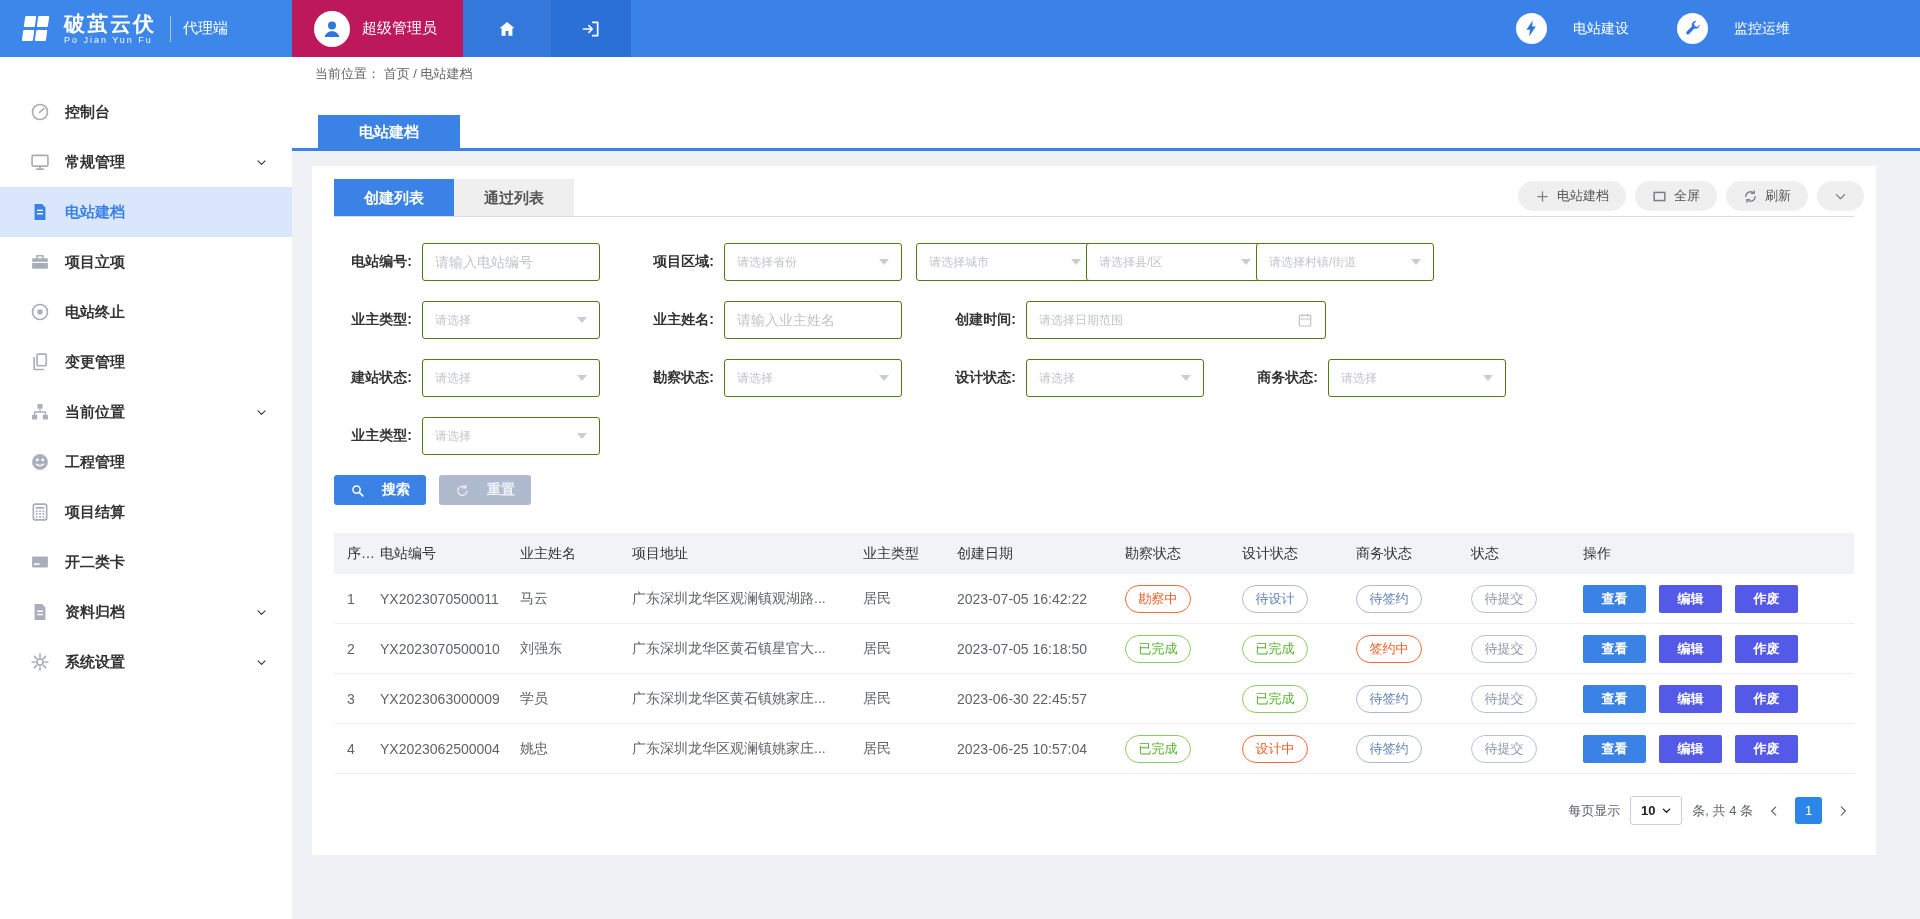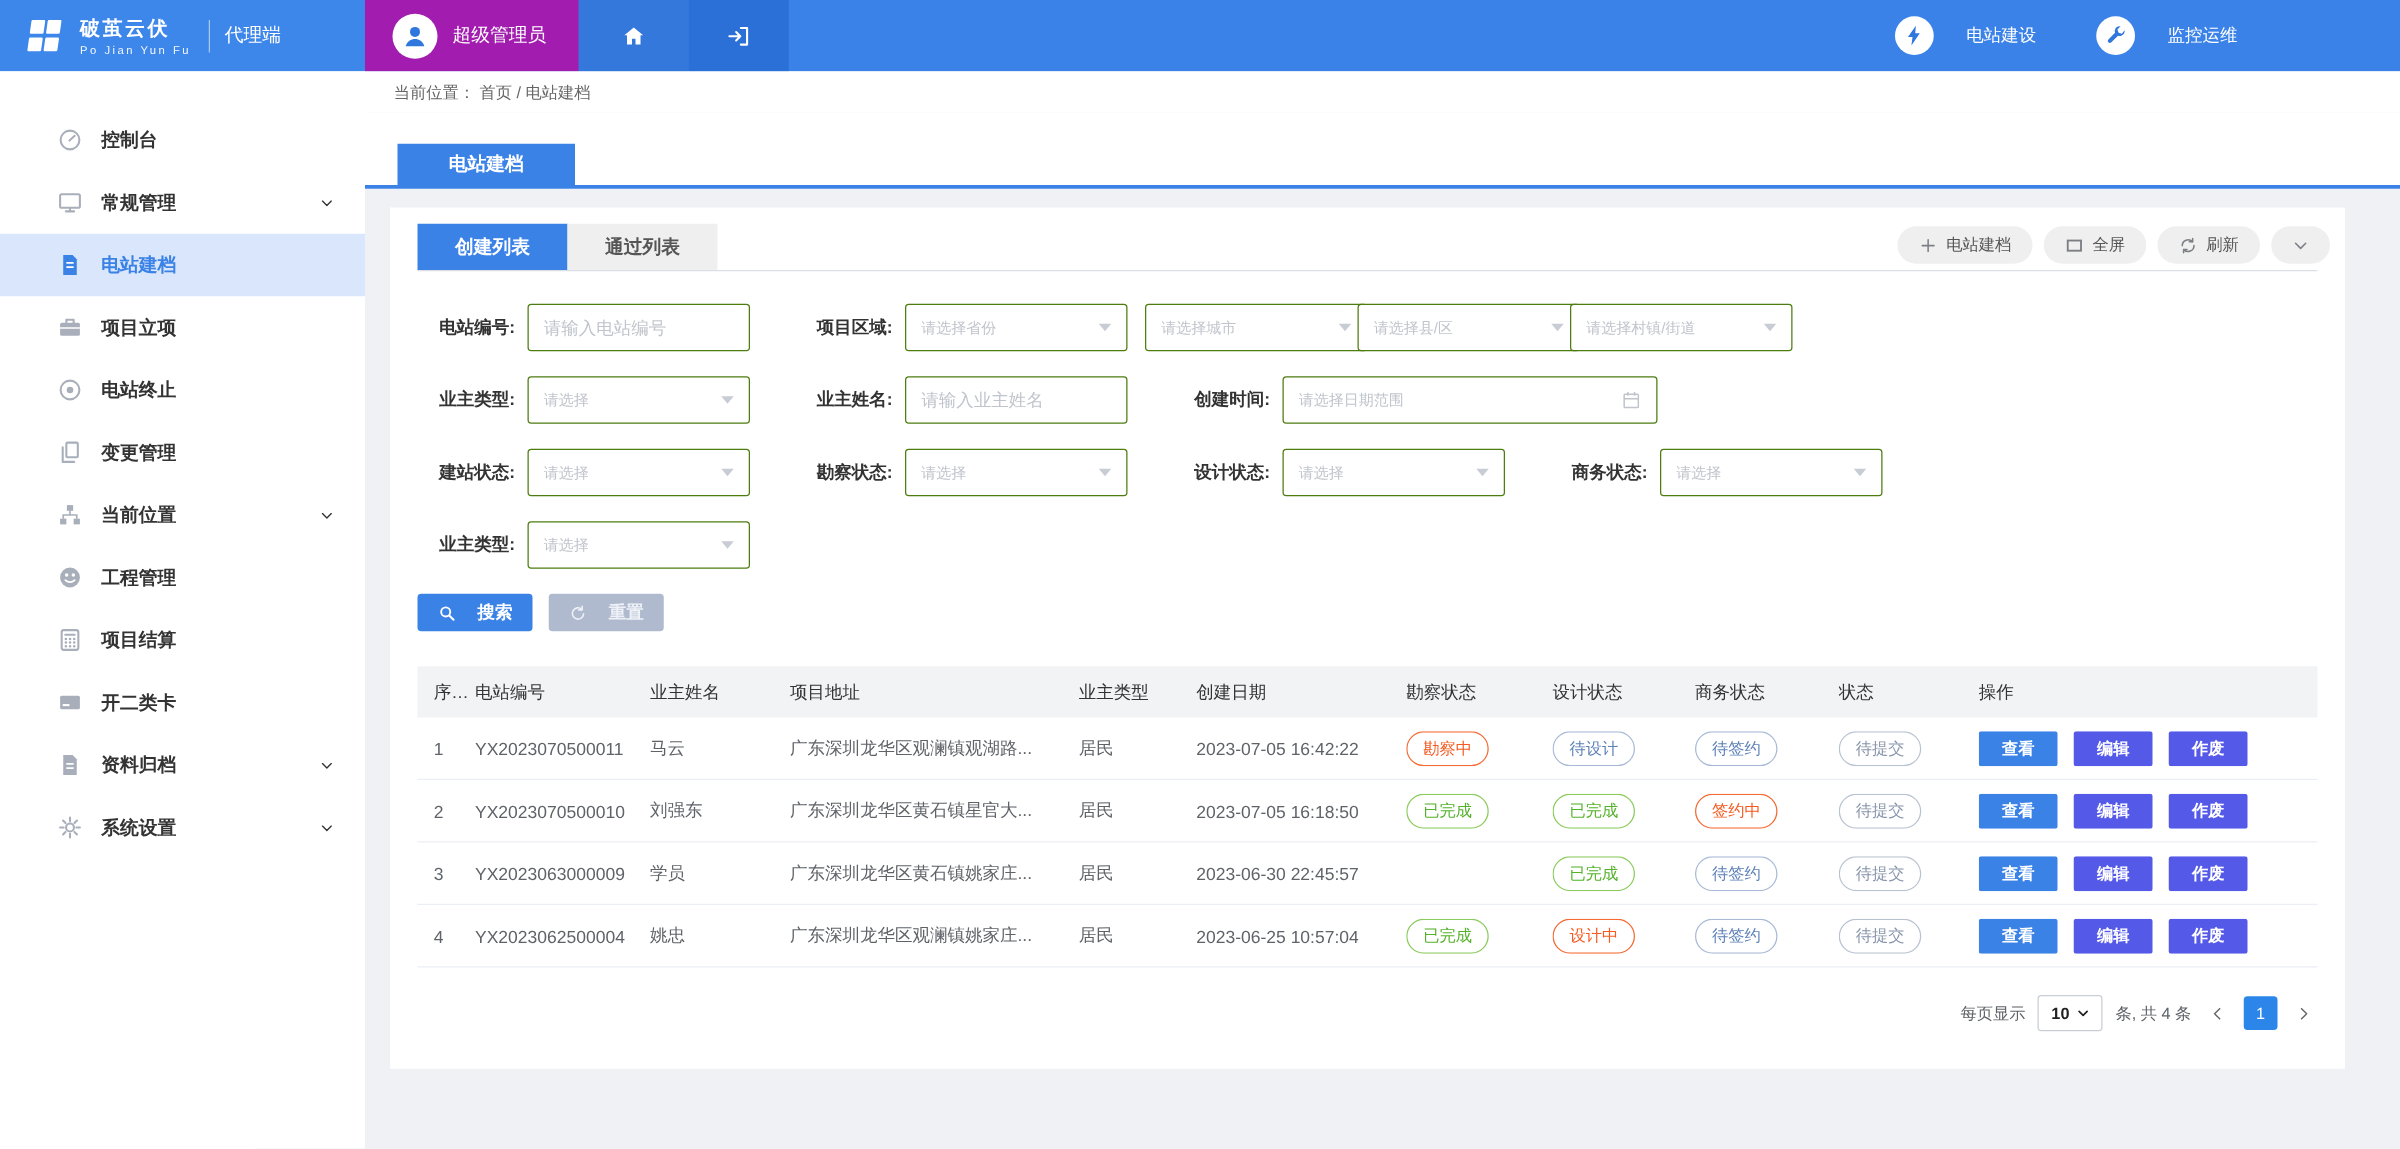--- a/index.html
+++ b/index.html
@@ -4,40 +4,40 @@
 <style>
   * { margin:0; padding:0; box-sizing:border-box; }
   html,body { width:1920px; height:919px; overflow:hidden;
     font-family:"Liberation Sans","DejaVu Sans",sans-serif; font-size:14px; color:#333; background:#EFF1F5; }
   .icon svg { display:block; width:100%; height:100%; }
 
   
   .header { height:57px; display:flex; align-items:stretch; background:#3A82E8; color:#fff; }
   .seg-logo { width:292px; background:#3D86EA; display:flex; align-items:center; padding-left:18px; }
   .logo-mark { width:36px; height:36px; color:#fff; margin-right:10px; }
-  .logo-text .t1 { font-size:16px; font-weight:700; letter-spacing:2px; line-height:22px; }
+  .logo-text .t1 { font-size:21px; font-weight:700; letter-spacing:2px; line-height:22px; }
   .logo-text .t2 { font-size:9px; letter-spacing:2px; opacity:.95; }
   .logo-divider { width:1px; height:26px; background:rgba(255,255,255,.55); margin:0 12px 0 14px; }
   .portal { font-size:15px; }
-  .seg-user { background:#a21caf; display:flex; align-items:center; padding:0 26px 0 22px; }
+  .seg-user { background:#be185d; display:flex; align-items:center; padding:0 26px 0 22px; }
   .avatar { width:36px; height:36px; border-radius:50%; background:#fff; color:#2f77dd; padding:6px; margin-right:12px; }
   .user-name { font-size:15px; }
   .seg-home { width:88px; background:#3478DC; display:flex; align-items:center; justify-content:center; }
   .seg-logout { width:80px; background:#2A70D6; display:flex; align-items:center; justify-content:center; }
   .seg-home .icon, .seg-logout .icon { width:20px; height:20px; color:#fff; }
   .header-spacer { flex:1; }
   .nav-right { display:flex; align-items:center; gap:48px; padding-right:130px; }
   .nav-right-item { display:flex; align-items:center; gap:26px; cursor:pointer; }
   .nav-circle { width:31px; height:31px; border-radius:50%; background:#fff; color:#2f77dd; padding:6px; }
   .nav-right-item .lbl { font-size:14px; }
 
   
   .shell { display:flex; height:862px; }
   .sidebar { width:292px; background:#fff; padding-top:30px; flex-shrink:0; }
-  .side-item { height:50px; display:flex; align-items:center; padding-left:46px; cursor:pointer; }
+  .side-item { height:50px; display:flex; align-items:center; padding-left:30px; cursor:pointer; }
   .side-item .icon { width:20px; height:20px; color:#A9AFBA; margin-right:15px; flex-shrink:0; }
   .side-item .lbl { font-size:15px; font-weight:700; color:#333; }
   .side-item .chev { width:13px; height:13px; color:#333; margin-left:auto; margin-right:24px; }
   .side-item.active { background:#D9E6FB; }
   .side-item.active .icon, .side-item.active .lbl { color:#3B82E6; }
 
   .main { flex:1; display:flex; flex-direction:column; overflow:hidden; }
   .crumb-bar { background:#fff; height:33px; line-height:34px; padding-left:23px; font-size:13px; color:#666; }
   .crumb-bar a { color:#666; text-decoration:none; }
   .tab-strip { background:#fff; padding:25px 0 0 26px; border-bottom:3px solid #3B82E6; }

